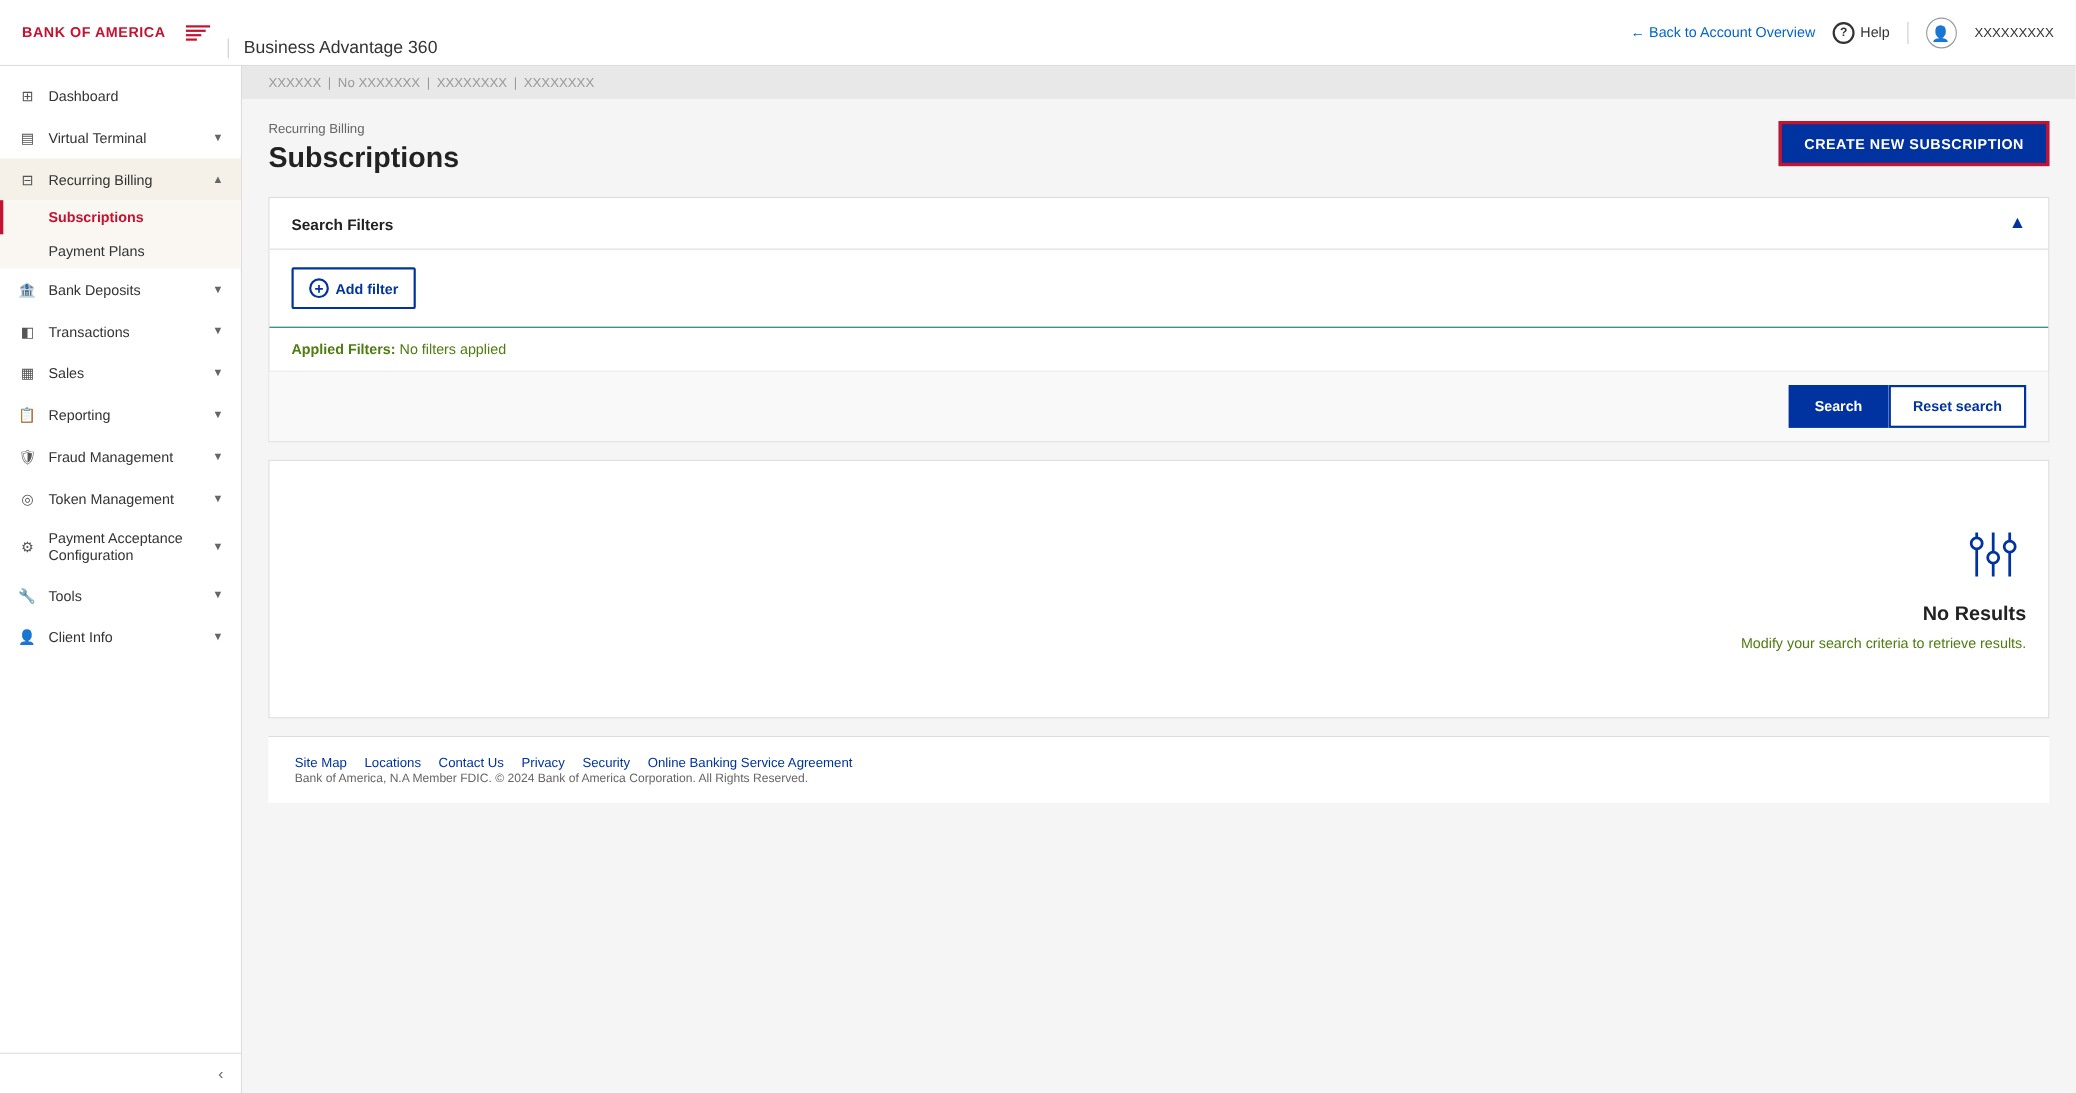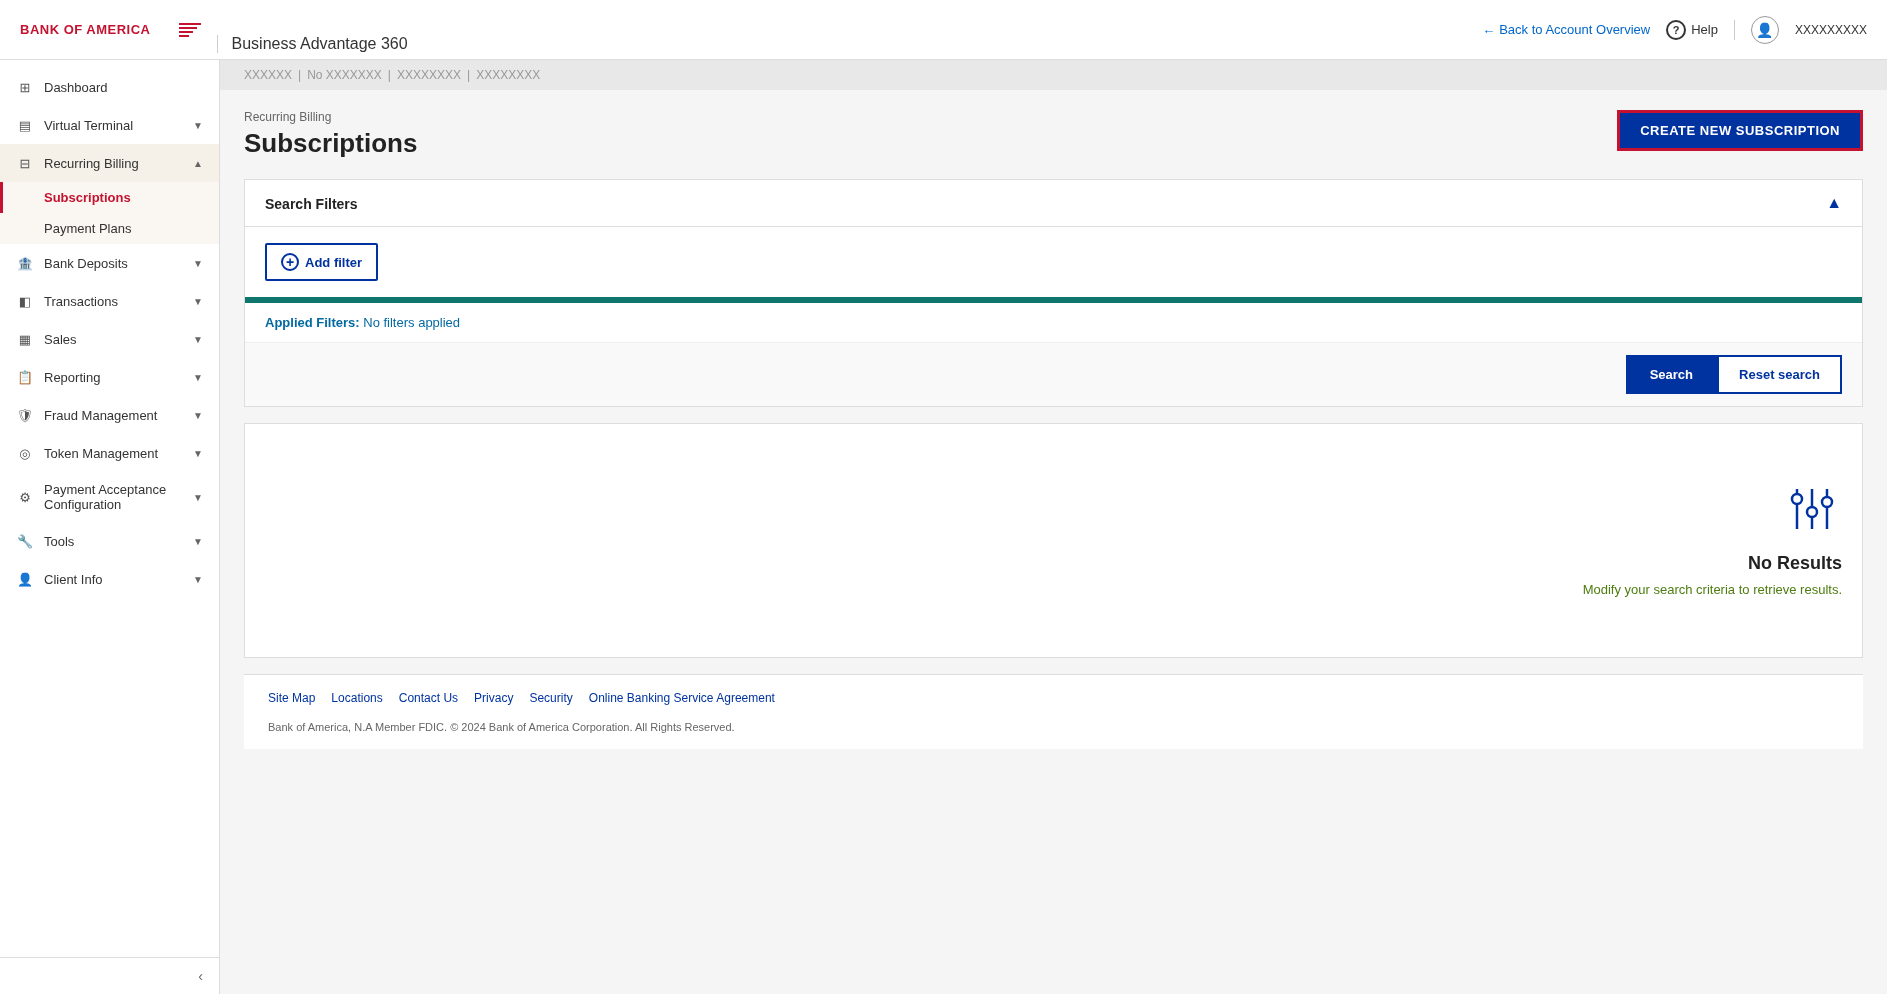--- a/index.html
+++ b/index.html
@@ -266,23 +266,23 @@
       border: 2px solid #0033a0;
       border-radius: 50%;
       display: flex;
       align-items: center;
       justify-content: center;
       font-size: 14px;
       line-height: 1;
     }
     .applied-filters {
       padding: 12px 20px;
-      border-top: 6px solid #0f766e;
-      font-size: 13px;
-      color: #0369a1;
+      border-top: 1px solid #0f766e;
+      font-size: 13px;
+      color: #4d7c0f;
     }
     .applied-filters strong { font-weight: bold; }
     .search-actions {
       padding: 12px 20px;
       display: flex;
       justify-content: flex-end;
       background: #f9f9f9;
       border-top: 1px solid #eee;
     }
     .search-btn {
@@ -335,38 +335,38 @@
 
     
     .footer {
       background: white;
       border-top: 1px solid #ddd;
       padding: 16px 24px;
     }
     .footer-links {
       display: flex;
       gap: 16px;
-      margin-bottom: 16px;
+      margin-bottom: 2px;
     }
     .footer-links a {
       color: #0033a0;
       text-decoration: none;
       font-size: 12px;
     }
     .footer-copy {
       font-size: 11px;
       color: #666;
     }
   </style>
 </head>
 <body>
 
 <header class="header">
   <div class="header-left">
-    <div style="display:flex;align-items:center;gap:24px;">
+    <div style="display:flex;align-items:center;gap:14px;">
       <span class="logo-text">BANK OF AMERICA</span>
       <div class="logo-lines">
         <div class="logo-line"></div>
         <div class="logo-line"></div>
         <div class="logo-line"></div>
         <div class="logo-line"></div>
       </div>
     </div>
     <span class="app-title">Business Advantage 360</span>
   </div>

